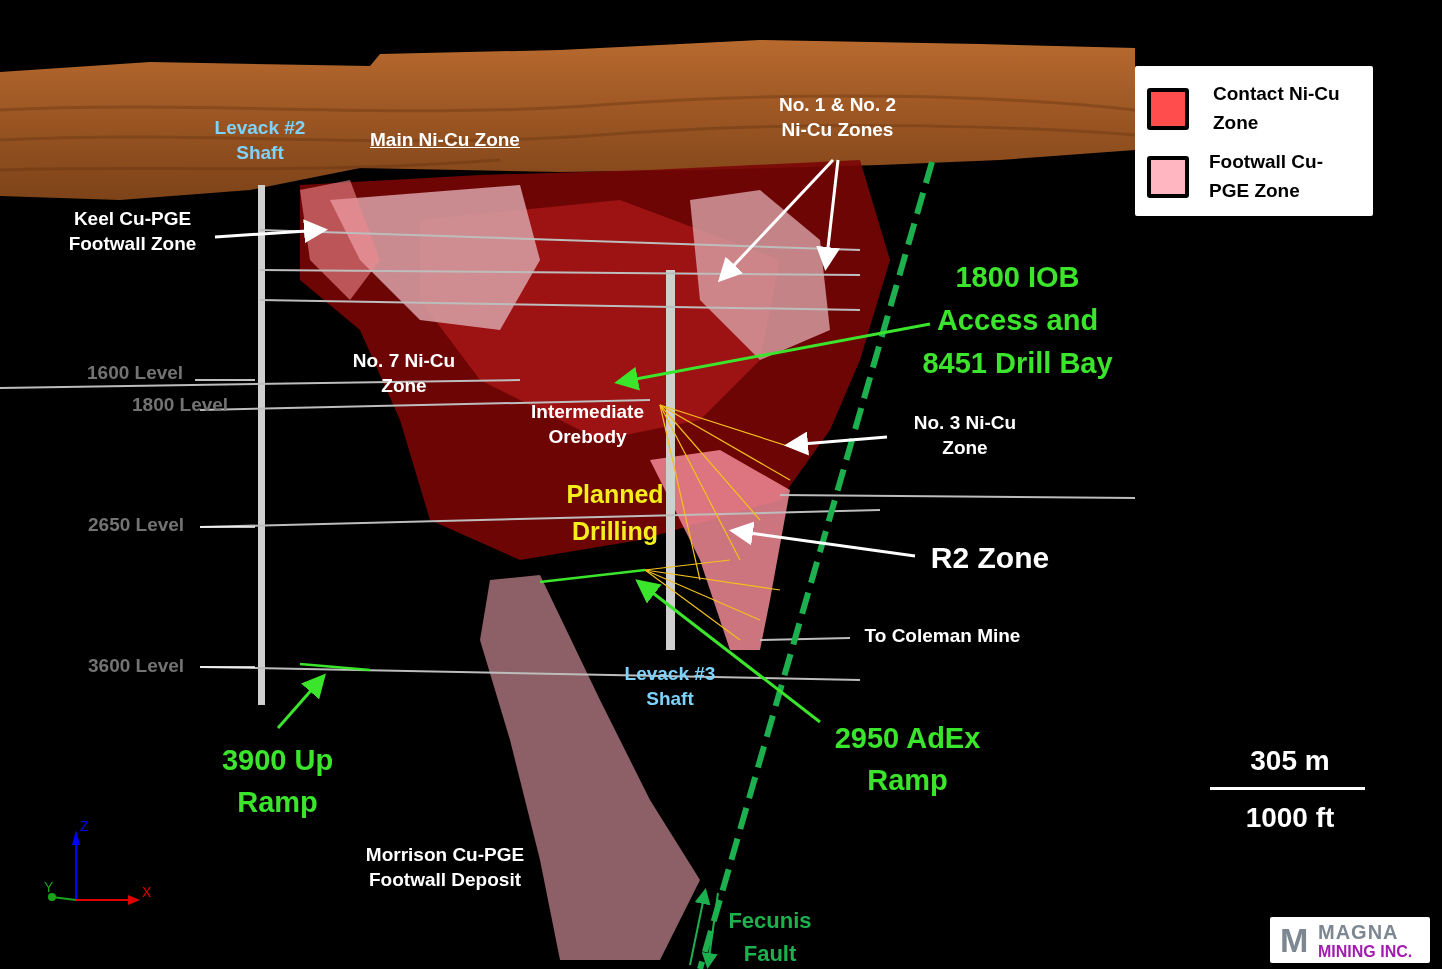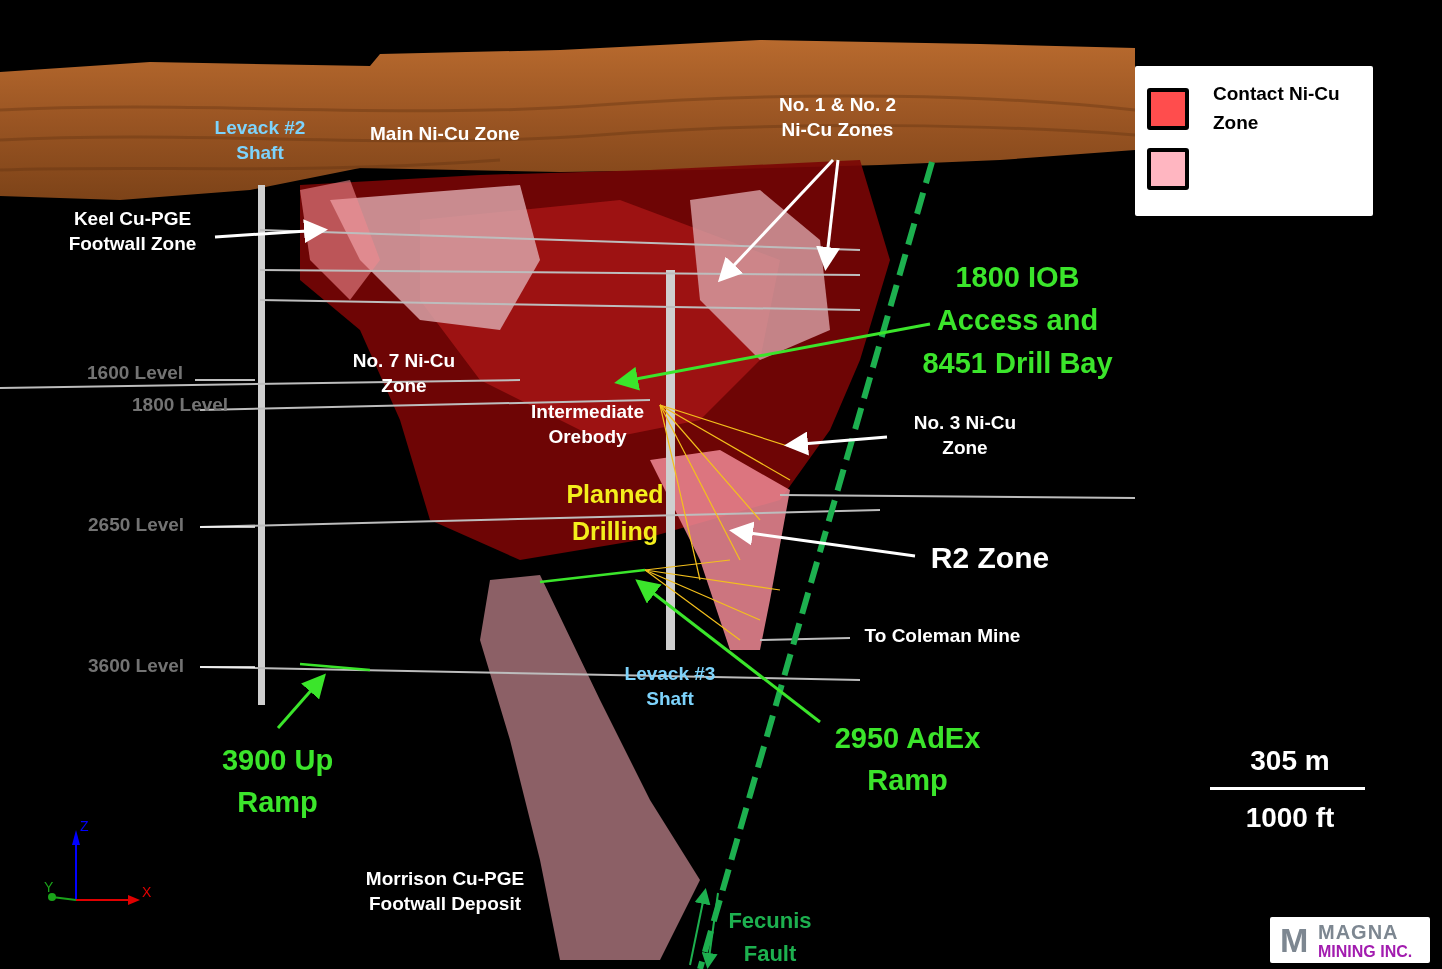--- a/index.html
+++ b/index.html
@@ -103,21 +103,21 @@
   <line x1="820" y1="722" x2="640" y2="583" stroke="#3be52b" stroke-width="3" marker-end="url(#arrG)"></line>
   <line x1="278" y1="728" x2="322" y2="678" stroke="#3be52b" stroke-width="3" marker-end="url(#arrG)"></line>
 
   <line x1="195" y1="380" x2="255" y2="380" stroke="#fff" stroke-width="1.5"></line>
   <line x1="200" y1="527" x2="255" y2="527" stroke="#fff" stroke-width="1.5"></line>
   <line x1="200" y1="667" x2="255" y2="667" stroke="#fff" stroke-width="1.5"></line>
 </svg>
 
 <div class="lbl orange" style="left:205px;top:116px;width:110px;">Levack #2
 Shaft</div>
-<div class="lbl white" style="left:355px;top:122px;width:180px;">Main Ni-Cu Zone</div>
+<div class="lbl white" style="left:355px;top:128px;width:180px;text-decoration:underline;">Main Ni-Cu Zone</div>
 <div class="lbl white" style="left:55px;top:207px;width:155px;text-align:center;">Keel Cu-PGE
 Footwall Zone</div>
 <div class="lbl white" style="left:760px;top:93px;width:155px;">No. 1 &amp; No. 2
 Ni-Cu Zones</div>
 <div class="lbl green" style="left:905px;top:256px;width:225px;line-height:1.48;">1800 IOB
 Access and
 8451 Drill Bay</div>
 <div class="lbl white" style="left:340px;top:349px;width:128px;">No. 7 Ni-Cu
 Zone</div>
 <div class="lbl white" style="left:515px;top:400px;width:145px;">Intermediate
@@ -127,38 +127,40 @@
 <div class="lbl yellow" style="left:550px;top:476px;width:130px;line-height:1.48;">Planned
 Drilling</div>
 <div class="lbl r2" style="left:920px;top:538px;width:140px;">R2 Zone</div>
 <div class="lbl white" style="left:850px;top:624px;width:185px;">To Coleman Mine</div>
 <div class="lbl orange" style="left:615px;top:662px;width:110px;">Levack #3
 Shaft</div>
 <div class="lbl green" style="left:815px;top:717px;width:185px;line-height:1.45;">2950 AdEx
 Ramp</div>
 <div class="lbl green" style="left:200px;top:739px;width:155px;line-height:1.45;">3900 Up
 Ramp</div>
-<div class="lbl white" style="left:350px;top:843px;width:190px;margin-top:24px;">Morrison Cu-PGE
+<div class="lbl white" style="left:350px;top:843px;width:190px;">Morrison Cu-PGE
 Footwall Deposit</div>
 <div class="lbl dkgreen" style="left:715px;top:904px;width:110px;line-height:1.5;">Fecunis
 Fault</div>
 
 <div class="lbl lvl" style="left:87px;top:361px;">1600 Level</div>
 <div class="lbl lvl" style="left:132px;top:393px;">1800 Level</div>
 <div class="lbl lvl" style="left:88px;top:513px;">2650 Level</div>
 <div class="lbl lvl" style="left:88px;top:654px;">3600 Level</div>
 
 <div id="legend">
   <div class="leg-item" style="top:14px;">
     <div class="swatch" style="background:#ff4d4d;"></div>
     <div class="leg-text">Contact Ni-Cu
 Zone</div>
   </div>
   <div class="leg-item" style="top:82px;">
     <div class="swatch" style="background:#ffb6c1;"></div>
+    <div class="leg-text" style="margin-left:20px;">Footwall Cu-
+PGE Zone</div>
   </div>
 </div>
 
 <div id="scale">
   <div>305 m</div>
   <div class="bar"></div>
   <div>1000 ft</div>
 </div>
 
 <svg id="axes" viewBox="0 0 120 100">

